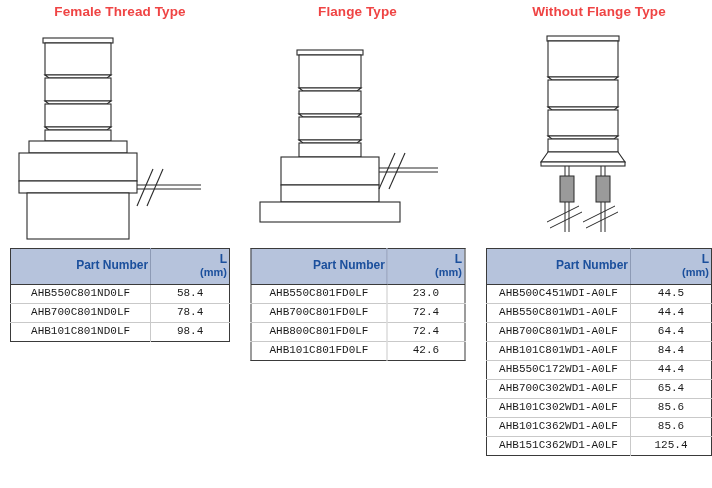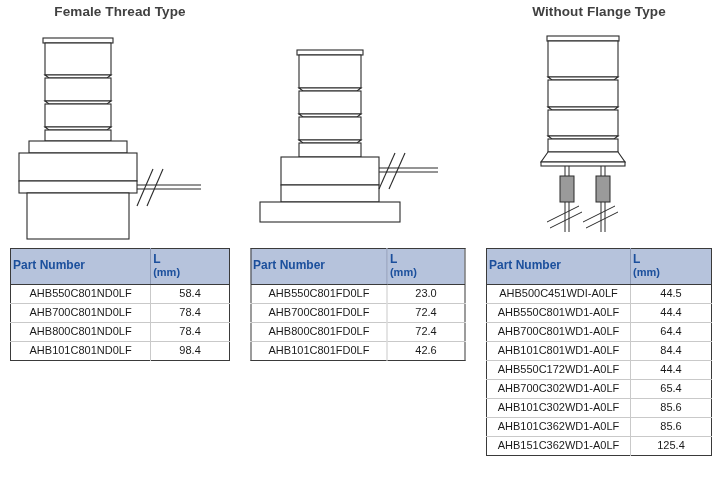--- a/index.html
+++ b/index.html
@@ -24,21 +24,21 @@
   #panel-2 { left: 483px; width: 232px; }
 
   .panel-title {
     position: absolute;
     top: 4px;
     left: 0;
     width: 100%;
     text-align: center;
     font-size: 13.5px;
     font-weight: bold;
-    color: #404040;
+    color: #ef4444;
     letter-spacing: 0.1px;
   }
 
   
   .drawing {
     position: absolute;
     top: 28px;
     left: 0;
     width: 100%;
     height: 212px;
@@ -66,37 +66,38 @@
   }
   table.spec th {
     background: #b6c3dc;
     color: #1b4f9c;
     font-weight: bold;
     font-size: 12px;
     padding: 4px 2px 5px 2px;
     border-right: 1px solid #8d9ab5;
     border-bottom: 1.6px solid #3a3a3a;
     line-height: 1.12;
-    text-align: left;
+    text-align: right;
     vertical-align: middle;
   }
   table.spec th:last-child { border-right: none; }
   table.spec th .unit { font-size: 11px; display: block; }
   table.spec th .lsym { display: block; }
 
   table.spec td {
     font-size: 11px;
     color: #1a1a1a;
     text-align: center;
     padding: 2px 2px;
     border-top: 1px solid #c9c9c9;
     border-right: 1px solid #c9c9c9;
     height: 14px;
     line-height: 1.15;
     white-space: nowrap;
+    font-family: Liberation Mono, monospace;
   }
   table.spec td:last-child { border-right: none; }
   table.spec tr:first-child td { border-top: none; }
 
   col.c-part { width: 64%; }
   col.c-l    { width: 36%; }
 </style>
 </head>
 <body>
 
@@ -152,33 +153,30 @@
       <tbody>
         <tr>
           <td>AHB550C801ND0LF</td>
           <td>58.4</td>
         </tr>
         <tr>
           <td>AHB700C801ND0LF</td>
           <td>78.4</td>
         </tr>
         <tr>
-          <td>AHB800C801ND0LF</td>
-          <td>78.4</td>
-        </tr>
-        <tr>
           <td>AHB101C801ND0LF</td>
           <td>98.4</td>
         </tr>
       </tbody>
     </table>
   </div>
 </div>
 
 <div class="panel" id="panel-1">
+  <div class="panel-title">Flange Type</div>
 
   <div class="drawing">
     <svg width="215" height="212" viewBox="0 0 215 212">
       <g fill="#ffffff" stroke="#2b2b2b" stroke-width="1.1">
         <rect x="47" y="22" width="66" height="5"></rect>
         <rect x="49" y="27" width="62" height="33"></rect>
         <path d="M49 60 L53 63 L107 63 L111 60 Z"></path>
         <rect x="49" y="63" width="62" height="23"></rect>
         <path d="M49 86 L53 89 L107 89 L111 86 Z"></path>
         <rect x="49" y="89" width="62" height="23"></rect>

